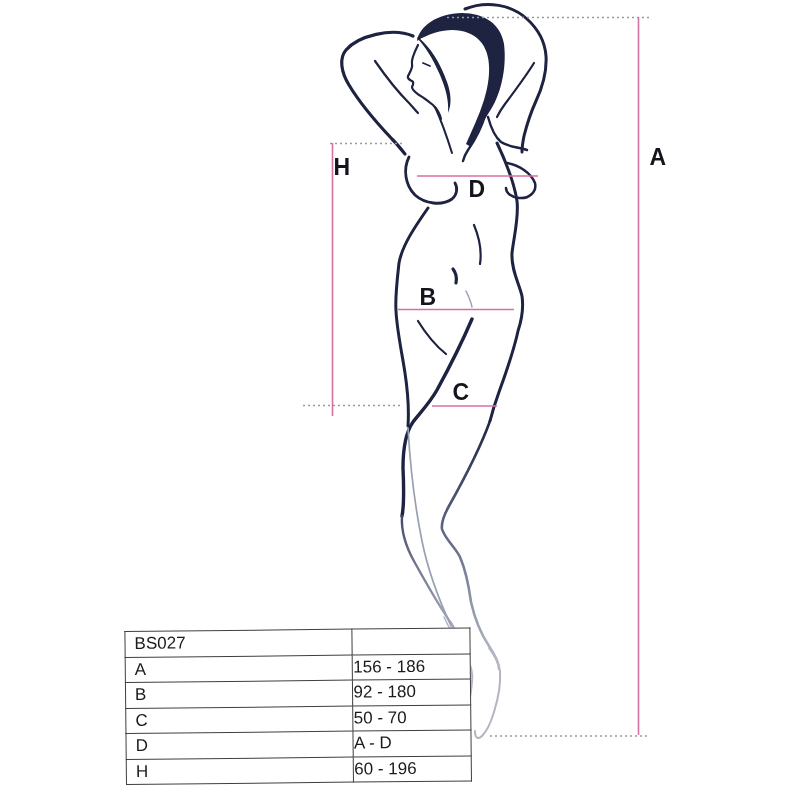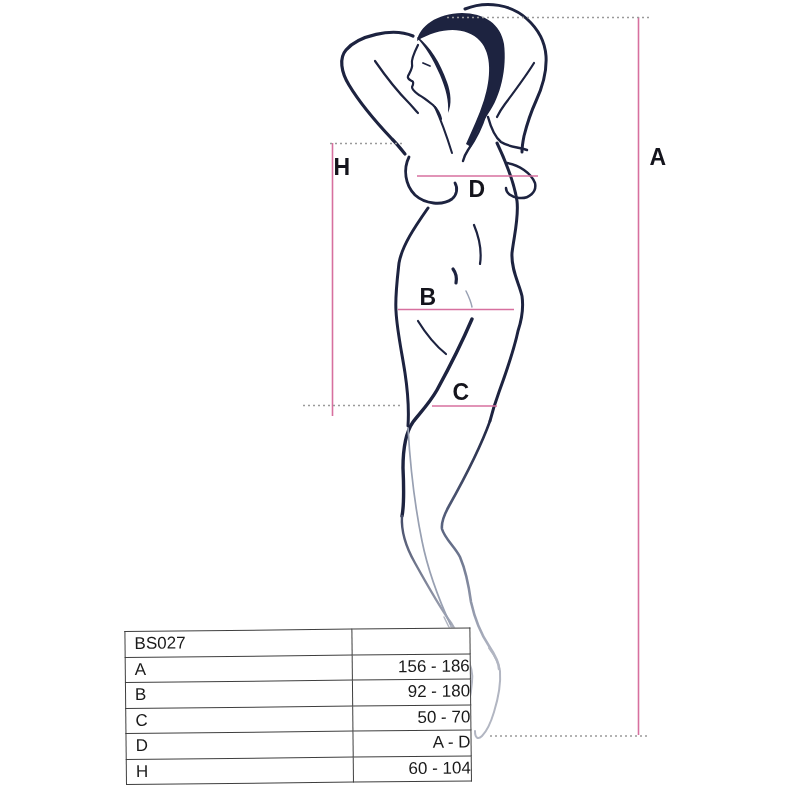--- a/index.html
+++ b/index.html
@@ -9,21 +9,21 @@
   svg#art{position:absolute;left:0;top:0;}
   .meas-label{position:absolute;transform:translate(-50%,-50%);
       font-size:23px;font-weight:600;color:#14141c;letter-spacing:.5px;}
   
   #size-table-wrap{position:absolute;left:126px;top:631px;width:346px;
       transform:rotate(-0.6deg);transform-origin:0 100%;}
   table#size-table{border-collapse:collapse;width:346px;background:#ffffff;}
   #size-table td{border:1.7px solid #3f3f3f;height:24.5px;
       font-size:17px;color:#1a1a1a;padding:0;}
   #size-table td.lbl{width:224px;text-align:left;padding-left:9px;}
-  #size-table td.val{width:120px;text-align:right;}
+  #size-table td.val{width:120px;text-align:left;}
 </style>
 </head>
 <body>
 
 <div id="stage">
 
   <svg id="art" width="800" height="800" viewBox="0 0 800 800">
     <defs>
       <linearGradient id="legFade" gradientUnits="userSpaceOnUse" x1="0" y1="415" x2="0" y2="665">
         <stop offset="0" stop-color="#1d2340"></stop>
@@ -136,19 +136,19 @@
         <tr>
           <td class="lbl">C</td>
           <td class="val">50 - 70</td>
         </tr>
         <tr>
           <td class="lbl">D</td>
           <td class="val">A - D</td>
         </tr>
         <tr>
           <td class="lbl">H</td>
-          <td class="val">60 - 104</td>
+          <td class="val">60 - 196</td>
         </tr>
       </tbody>
     </table>
   </div>
 
 </div>
 
 </body></html>

